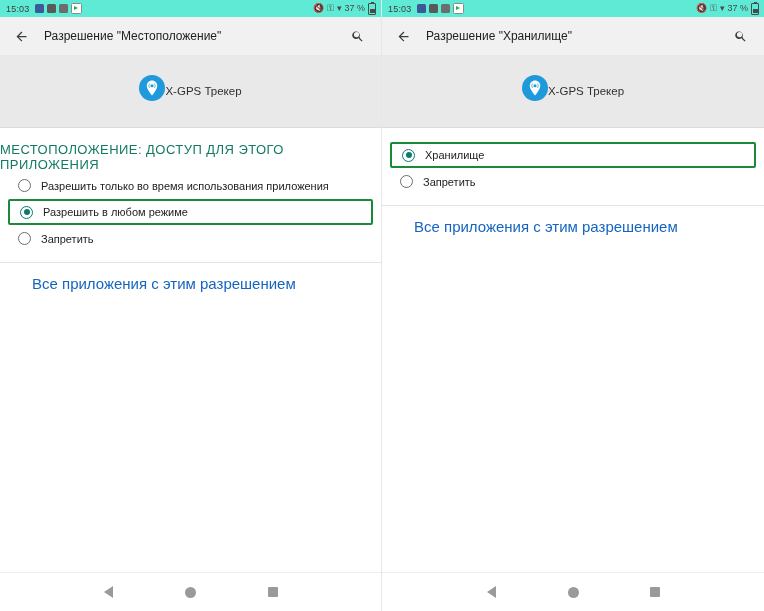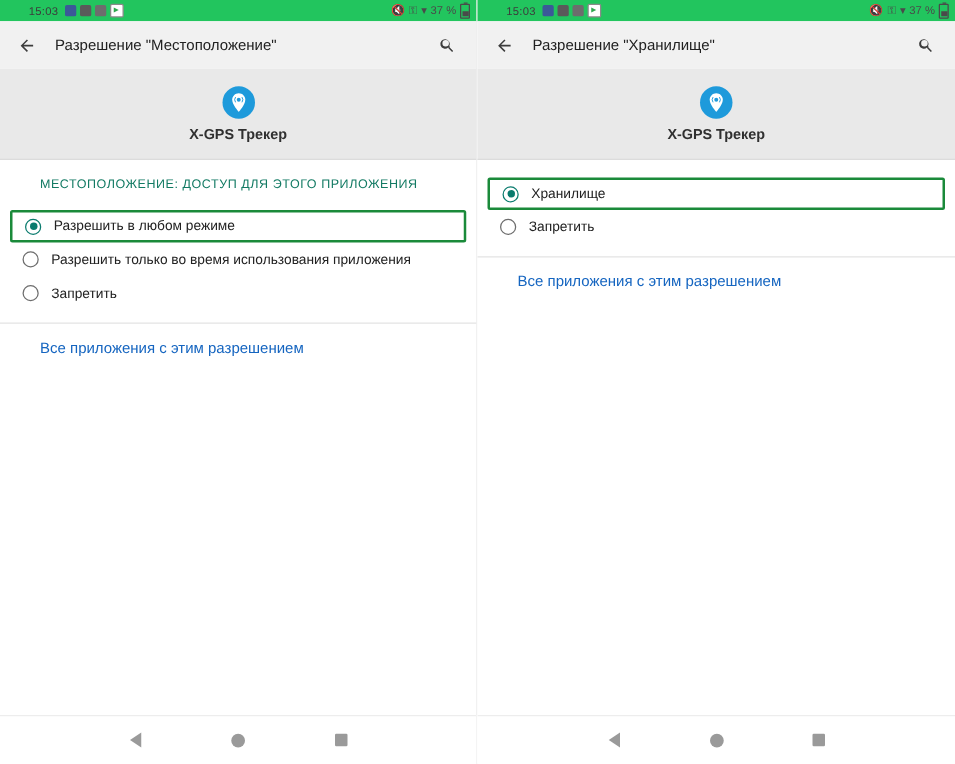--- a/index.html
+++ b/index.html
@@ -28,24 +28,24 @@
     background: #ffffff;
     display: flex;
     flex-direction: column;
     box-sizing: border-box;
   }
   .panel.left { border-right: 1px solid #e6e6e6; }
 
   
   .statusbar {
     height: 17px;
-    background: #22c55e;
-    display: flex;
-    align-items: center;
-    padding: 0 5px 0 23px;
+    background: #5eead4;
+    display: flex;
+    align-items: center;
+    padding: 0 5px 0 6px;
     box-sizing: border-box;
     font-size: 9px;
     color: #3c3c3c;
     flex: 0 0 auto;
   }
   .status-time {
     font-size: 9px;
     color: #3c3c3c;
     margin-right: 5px;
     letter-spacing: 0.2px;
@@ -132,26 +132,25 @@
     width: 26px; height: 26px;
     display: flex; align-items: center; justify-content: center;
     cursor: pointer;
   }
 
   
   .appheader {
     background: #e9e9e9;
     height: 72px;
     display: flex;
-    flex-direction: column;
+    flex-direction: row;
     align-items: center;
     justify-content: center;
     flex: 0 0 auto;
     border-bottom: 1px solid #dcdcdc;
-    font-weight: bold;
   }
   .app-icon {
     width: 26px; height: 26px;
     border-radius: 50%;
     background: #1e9adb;
     display: flex;
     align-items: center;
     justify-content: center;
     margin-bottom: 7px;
     position: relative;
@@ -163,26 +162,25 @@
   }
 
   
   .content {
     flex: 1 1 auto;
     background: #ffffff;
     padding-top: 14px;
     box-sizing: border-box;
   }
   .section-label {
-    font-size: 10px;
+    font-size: 13px;
     color: #127a63;
     letter-spacing: 0.45px;
-    padding-left: 32px;
     text-transform: uppercase;
-    margin-bottom: 15px;
+    margin-bottom: 0;
   }
   .option-list {
     display: flex;
     flex-direction: column;
   }
   .option-row {
     display: flex;
     align-items: center;
     height: 27px;
     padding-left: 10px;
@@ -220,21 +218,21 @@
   .option-label {
     font-size: 11px;
     color: #222222;
   }
   .divider {
     height: 1px;
     background: #e4e4e4;
     margin: 10px 0 0 0;
   }
   .all-apps-link {
-    font-size: 12px;
+    font-size: 15px;
     color: #1565c0;
     padding-left: 32px;
     margin-top: 12px;
     cursor: pointer;
     display: inline-block;
   }
 
   
   .navbar {
     position: absolute;
@@ -317,27 +315,27 @@
           <path d="M15.4 6.2a4.8 4.8 0 0 1 0 5.6" stroke="#1e9adb" stroke-width="1" fill="none"></path>
         </svg>
       </div>
       <div class="app-name">X-GPS Трекер</div>
     </div>
 
     <div class="content">
       <div class="section-label">МЕСТОПОЛОЖЕНИЕ: ДОСТУП ДЛЯ ЭТОГО ПРИЛОЖЕНИЯ</div>
 
       <div class="option-list">
+        <div class="option-row">
+          <span class="radio"></span>
+          <span class="option-label">Разрешить только во время использования приложения</span>
+        </div>
         <div class="option-row highlighted">
           <span class="radio checked"></span>
           <span class="option-label">Разрешить в любом режиме</span>
-        </div>
-        <div class="option-row">
-          <span class="radio"></span>
-          <span class="option-label">Разрешить только во время использования приложения</span>
         </div>
         <div class="option-row">
           <span class="radio"></span>
           <span class="option-label">Запретить</span>
         </div>
       </div>
 
       <div class="divider"></div>
       <div class="all-apps-link">Все приложения с этим разрешением</div>
     </div>

